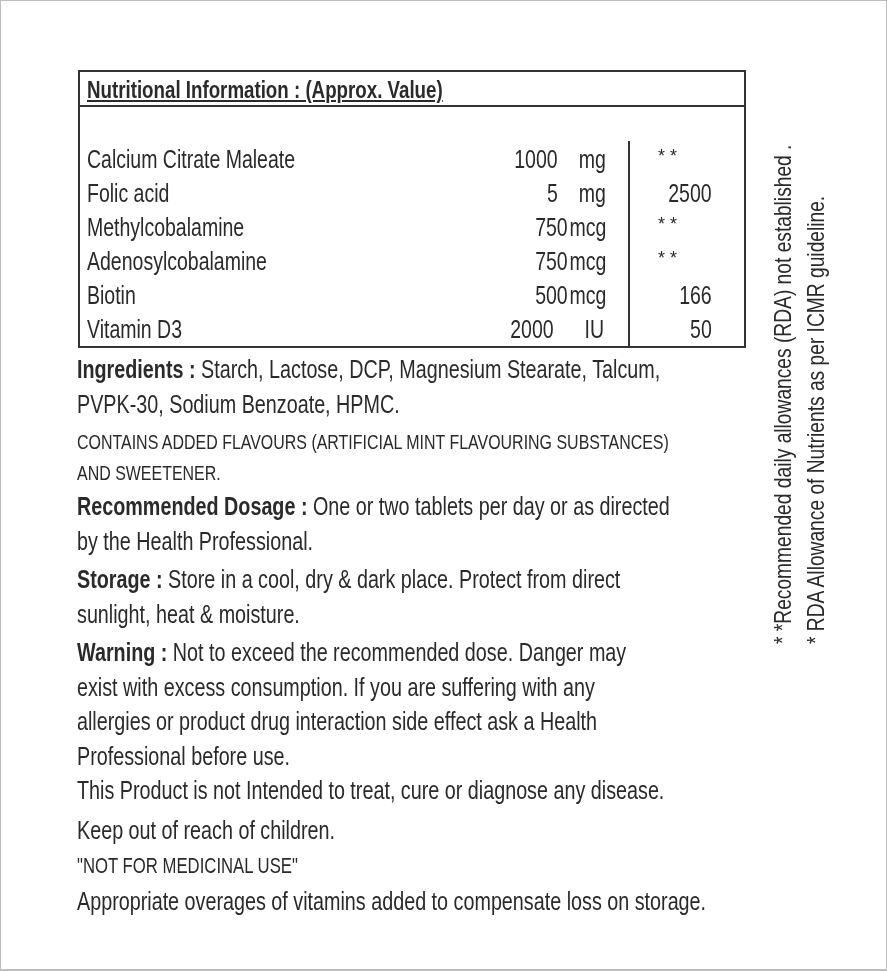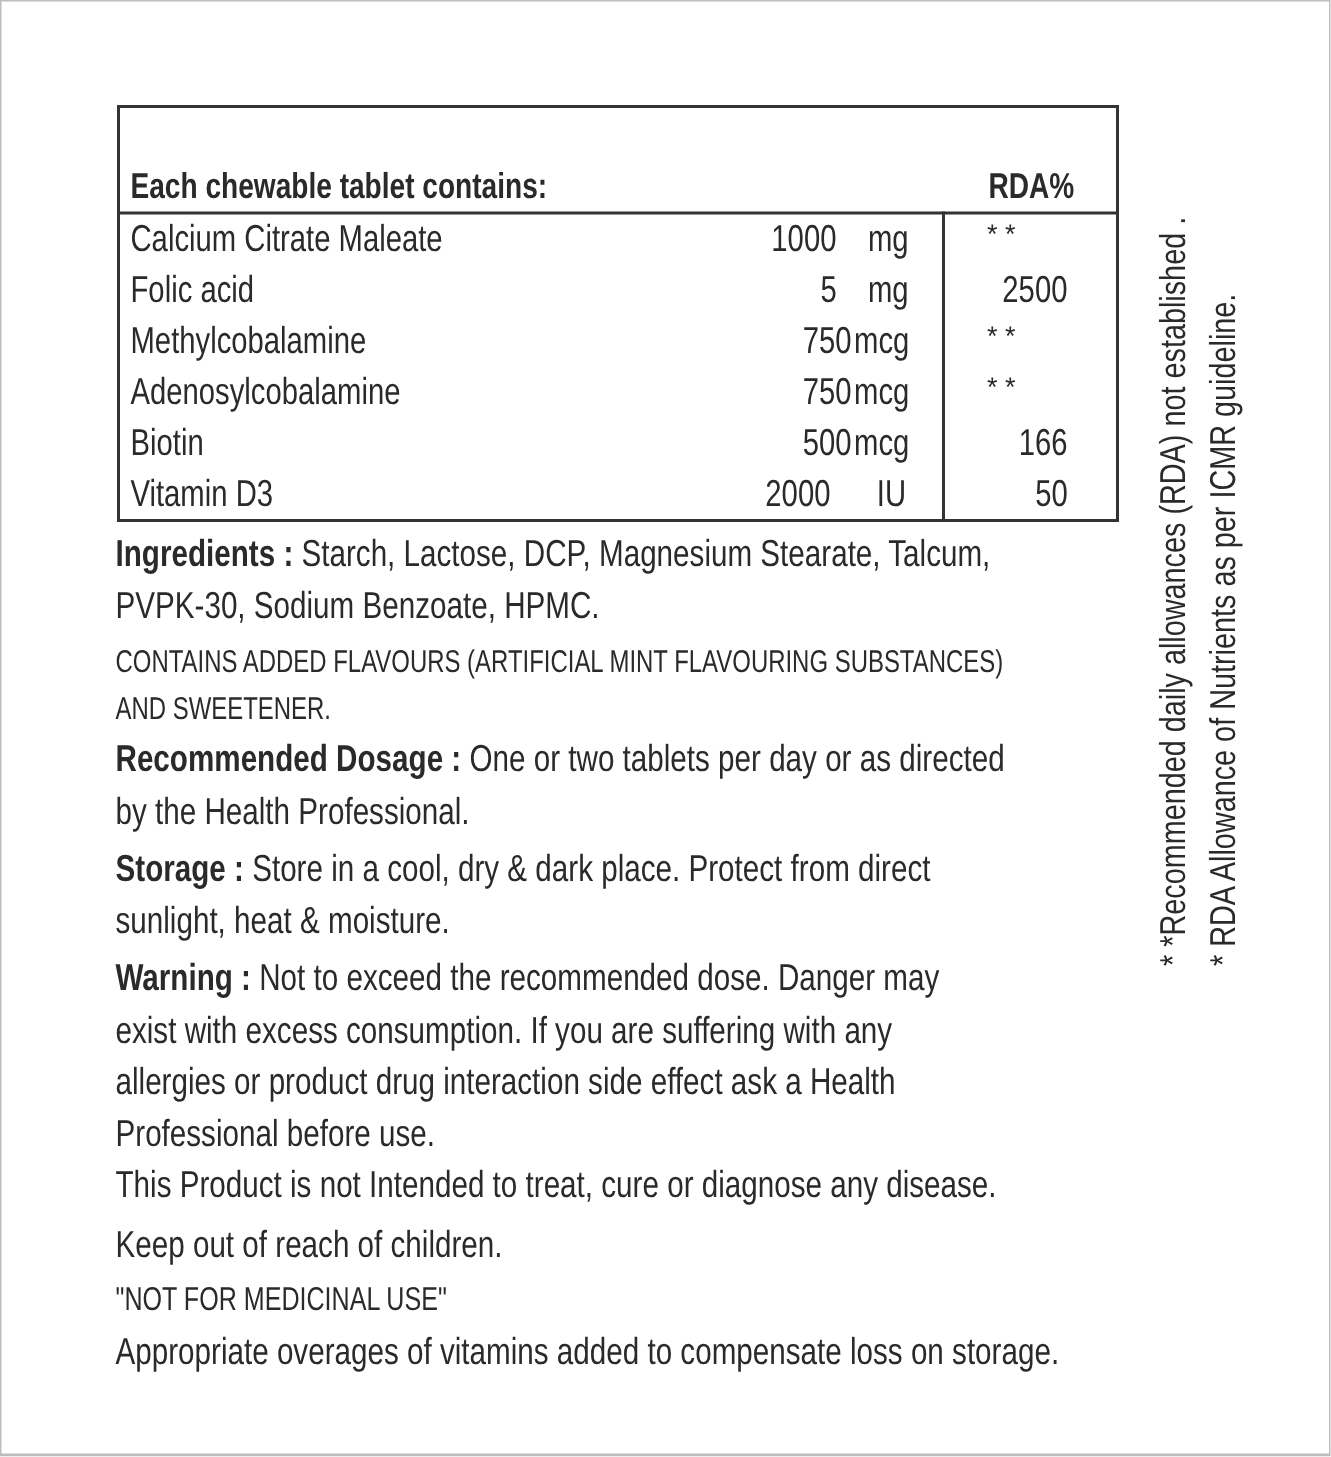--- a/index.html
+++ b/index.html
@@ -22,23 +22,22 @@
   .caps { font-size:21px; line-height:31px; transform:scaleX(0.76); }
 
   .vtext { position:absolute; font-family:"Liberation Sans", sans-serif; color:#2a2a2a; font-size:24px; line-height:26px; white-space:nowrap; transform-origin:left top; }
 </style>
 </head>
 <body>
 
 <div class="frame"></div>
 
 <div class="table">
-  <div class="hrow2">
-    <span class="htext" style="left:7px; top:5px;">Each chewable tablet contains:</span>
-    <span class="htext" style="left:579px; top:5px;">RDA%</span>
+  <div class="hrow1">
+    <span class="htext" style="left:7px; top:5px; text-decoration:underline; text-underline-offset:2px;">Nutritional Information : (Approx. Value)</span>
   </div>
   <div class="rda-col"></div>
 
   <div>
     <span class="cell name" style="left:7px; top:73px;">Calcium Citrate Maleate</span>
     <span class="cell amt" style="right:186px; top:73px;">1000</span>
     <span class="cell amt" style="right:138px; top:73px;">mg</span>
     <span class="cell" style="left:578px; top:70px; font-size:18px;">* *</span>
   </div>
   <div>

